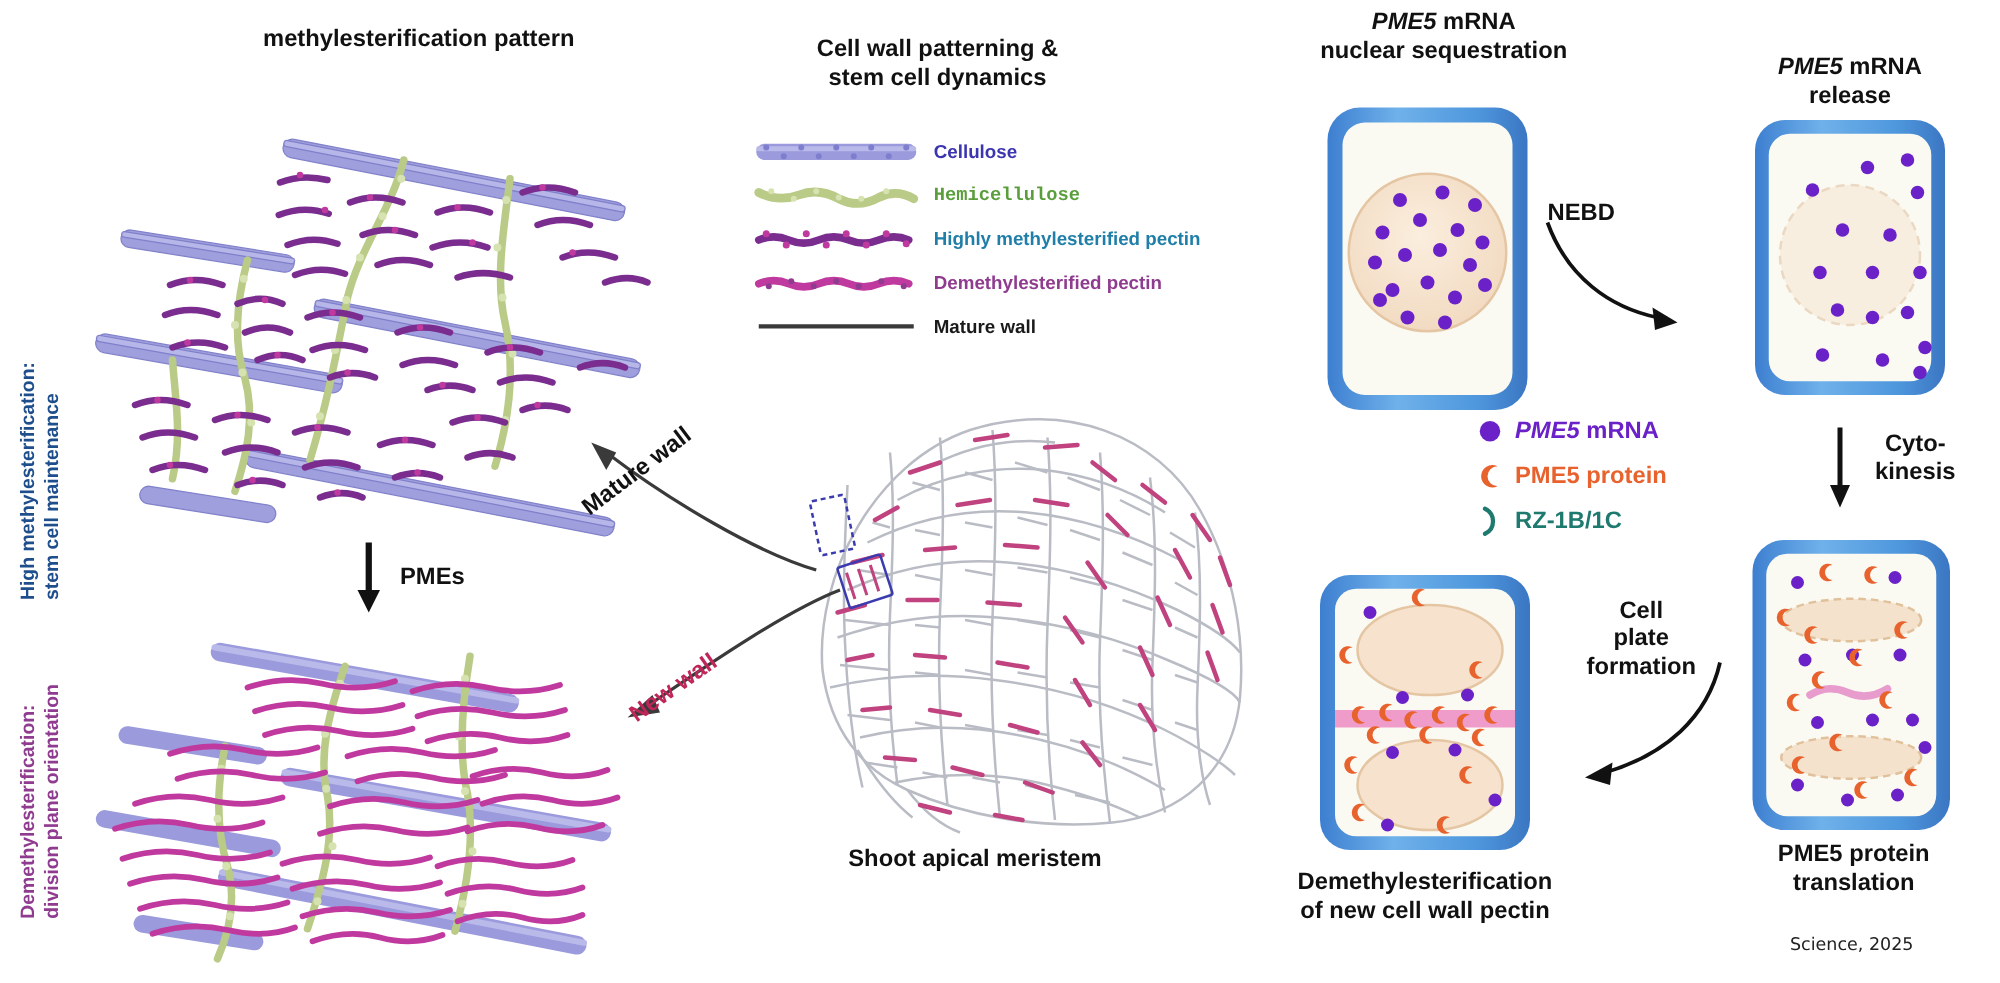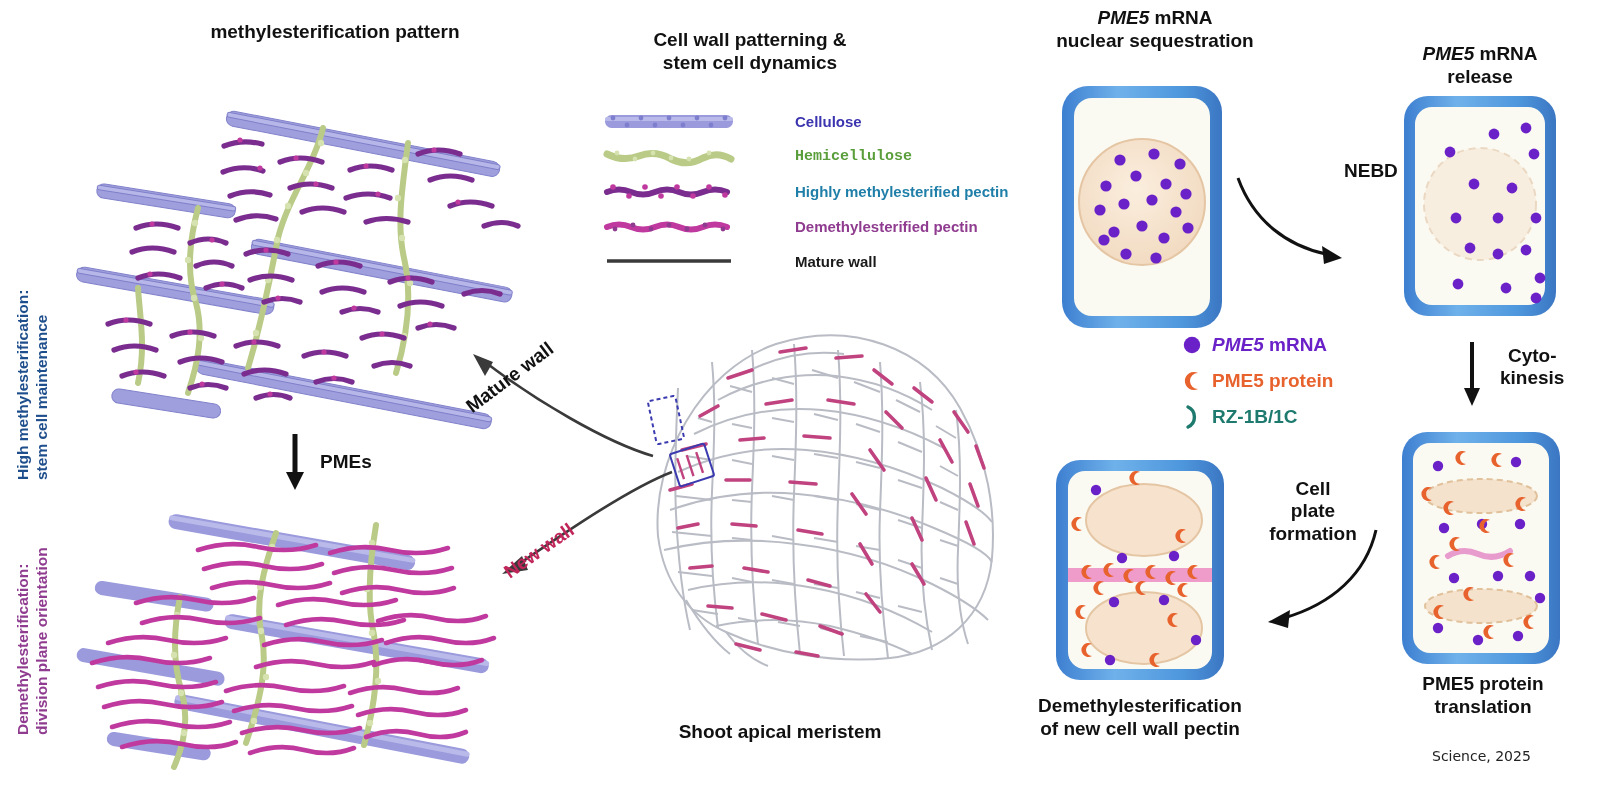--- a/index.html
+++ b/index.html
@@ -2,21 +2,21 @@
 <html><head>
 <meta charset="utf-8">
 <style>
   html,body{margin:0;padding:0;background:#ffffff;}
   body{width:1600px;height:786px;position:relative;overflow:hidden;
        font-family:"Liberation Sans","DejaVu Sans",sans-serif;color:#111;}
   .abs{position:absolute;}
   .ttl{font-weight:bold;font-size:19px;line-height:1.22;text-align:center;color:#111;}
   .sidelbl{font-weight:bold;font-size:15.5px;line-height:1.2;white-space:nowrap;
            transform-origin:0 0;}
-  .legrow{display:flex;align-items:center;height:26px;margin-bottom:9px;gap:48px;}
+  .legrow{display:flex;align-items:center;height:26px;margin-bottom:9px;}
   .legsw{width:128px;height:20px;margin-right:14px;flex:0 0 128px;}
   .legtxt{font-weight:bold;font-size:15px;white-space:nowrap;}
   .molrow{display:flex;align-items:center;height:30px;margin-bottom:6px;}
   .molsw{width:40px;display:flex;justify-content:center;align-items:center;flex:0 0 40px;}
   .moltxt{font-weight:bold;font-size:19px;white-space:nowrap;}
   .ital{font-style:italic;}
   .arrlbl{font-weight:bold;font-size:19px;color:#111;line-height:1.18;}
   .cap{font-weight:bold;font-size:19px;line-height:1.22;text-align:center;color:#111;}
   .credit{font-size:14px;color:#222;font-family:"DejaVu Sans",sans-serif;}
   svg{display:block;overflow:visible;}
@@ -504,21 +504,21 @@
 <div class="abs arrlbl" style="left:462px;top:400px;transform:rotate(-37deg);transform-origin:0 0;color:#111;">Mature wall</div>
 
 <div class="abs" style="left:490px;top:460px;width:200px;height:120px;">
 <svg width="200" height="120" viewBox="0 0 200 120">
   <path d="M182,12 C140,28 76,72 26,106" fill="none" stroke="#3a3a3a" stroke-width="2.6"></path>
   <polygon points="12,114 32,96 38,110" fill="#3a3a3a"></polygon>
 </svg>
 </div>
 <div class="abs arrlbl" style="left:500px;top:565px;transform:rotate(-35deg);transform-origin:0 0;color:#c02659;">New wall</div>
 
-<div class="abs cap" style="left:620px;top:720px;width:320px;">Shoot apical meristem</div>
+<div class="abs cap" style="left:620px;top:676px;width:320px;">Shoot apical meristem</div>
 
 <div class="abs ttl" style="left:1015px;top:6px;width:280px;">
   <div>
     <span class="ital">PME5</span><span> mRNA</span>
   </div>
   <div>nuclear sequestration</div>
 </div>
 
 <div class="abs" style="left:1058px;top:82px;width:168px;height:250px;">
 <svg width="168" height="250" viewBox="0 0 168 250">
@@ -559,21 +559,21 @@
   </g>
 </svg>
 </div>
 
 <div class="abs" style="left:1230px;top:160px;width:130px;height:110px;">
 <svg width="130" height="110" viewBox="0 0 130 110">
   <path d="M8,18 C24,62 58,86 96,94" fill="none" stroke="#111" stroke-width="3"></path>
   <polygon points="112,98 92,86 94,104" fill="#111"></polygon>
 </svg>
 </div>
-<div class="abs arrlbl" style="left:1344px;top:160px;text-align:center;">NEBD</div>
+<div class="abs arrlbl" style="left:1238px;top:160px;text-align:center;">NEBD</div>
 
 <div class="abs ttl" style="left:1380px;top:42px;width:200px;">
   <div>
     <span class="ital">PME5</span><span> mRNA</span>
   </div>
   <div>release</div>
 </div>
 
 <div class="abs" style="left:1400px;top:92px;width:160px;height:228px;">
 <svg width="160" height="228" viewBox="0 0 160 228">

